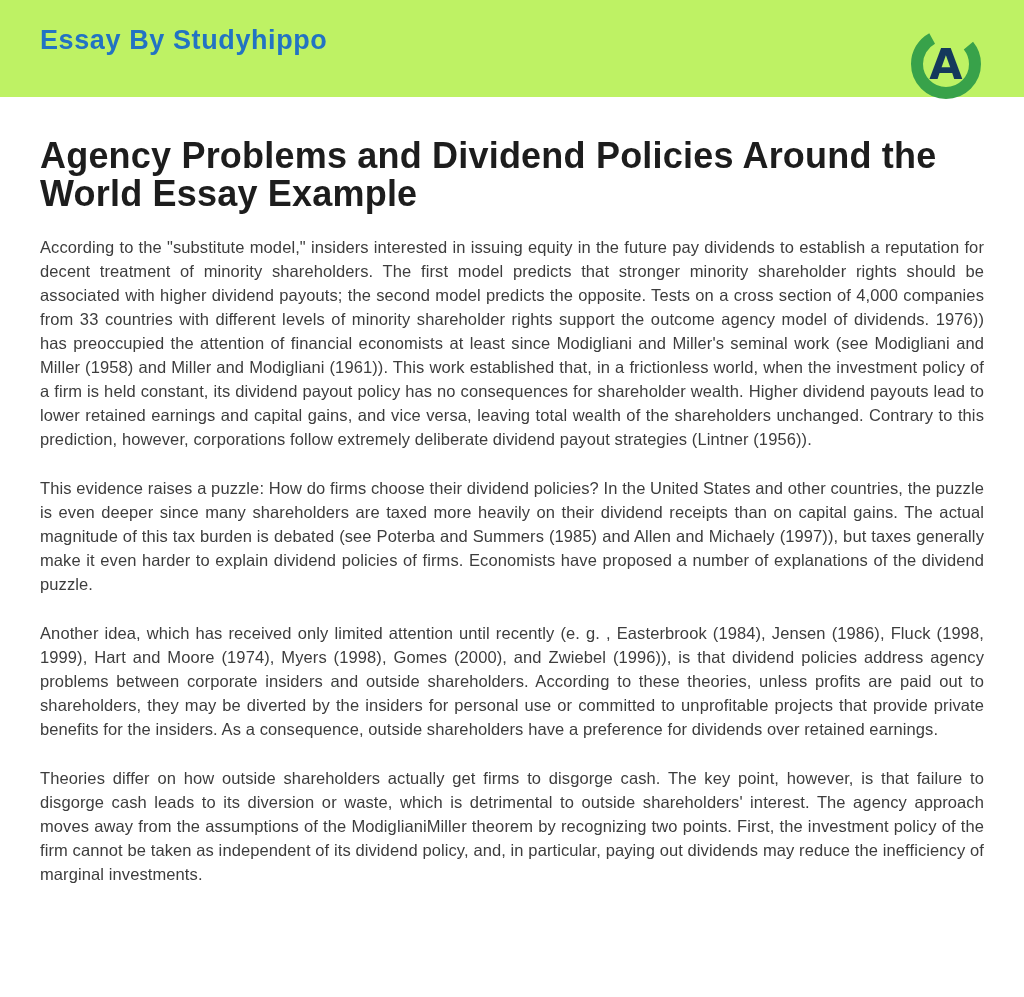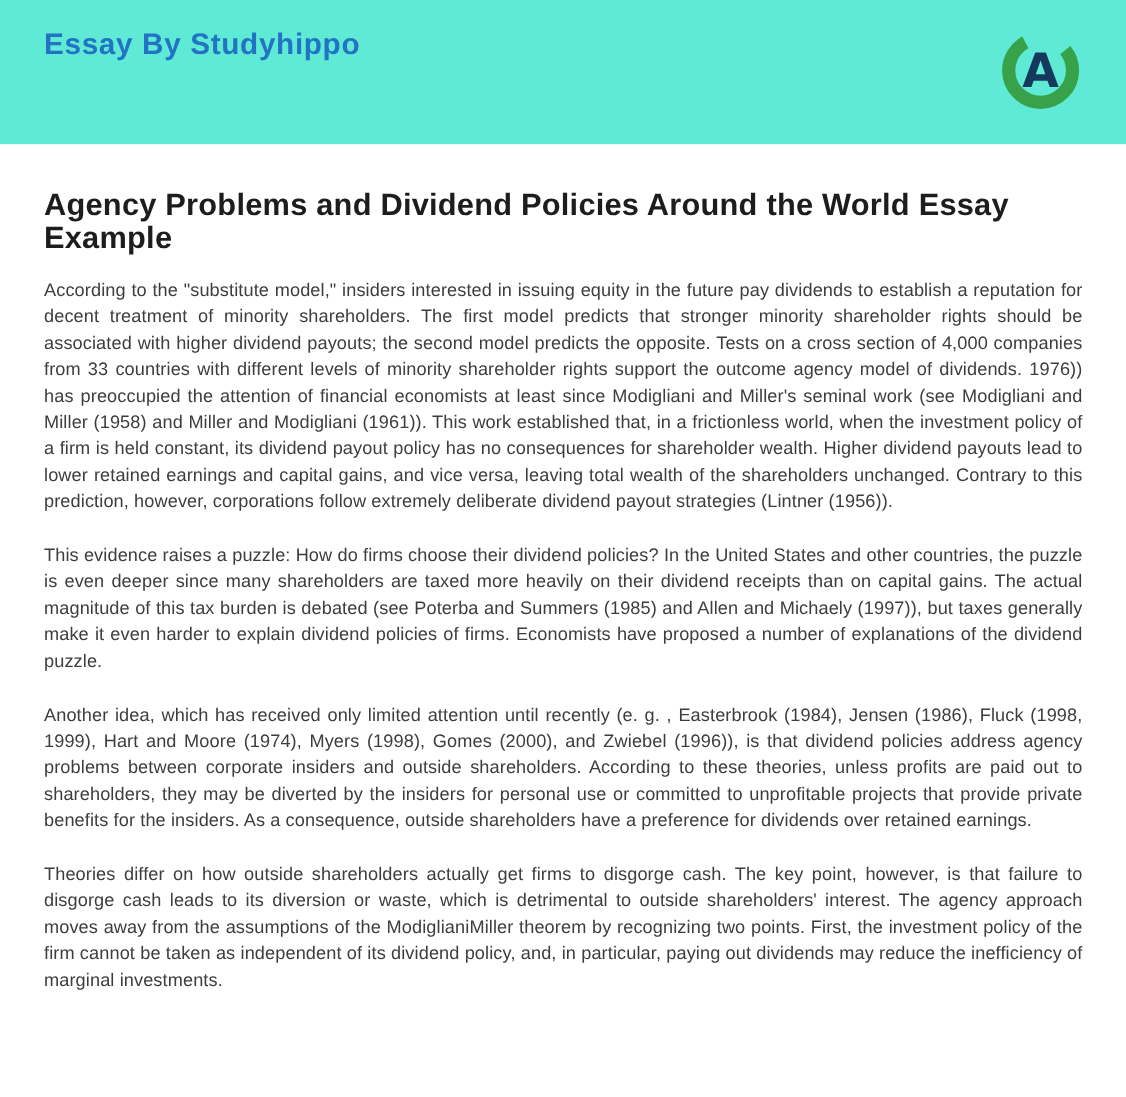--- a/index.html
+++ b/index.html
@@ -7,22 +7,22 @@
   body {
     width: 1024px;
     height: 997px;
     background: #ffffff;
     font-family: "Liberation Sans", sans-serif;
     overflow: hidden;
   }
 
   
   .site-header {
-    background: #5eead4;
-    height: 131px;
+    background: #bef264;
+    height: 97px;
     padding: 24px 40px 0 40px;
     display: flex;
     justify-content: space-between;
     align-items: flex-start;
   }
   .brand-block { display: flex; flex-direction: column; }
   .brand-title {
     color: #2273c3;
     font-size: 27px;
     font-weight: bold;
@@ -44,21 +44,21 @@
     margin-top: 2px;
     cursor: pointer;
   }
 
   
   .article {
     padding: 40px 40px 0 40px;
   }
   .article-title {
     color: #1d1d1d;
-    font-size: 28px;
+    font-size: 36px;
     font-weight: bold;
     line-height: 1.06;
     letter-spacing: 0.2px;
     margin-bottom: 22px;
   }
   .article-body p {
     color: #3d3d3d;
     font-size: 16.5px;
     line-height: 1.455;
     text-align: justify;

